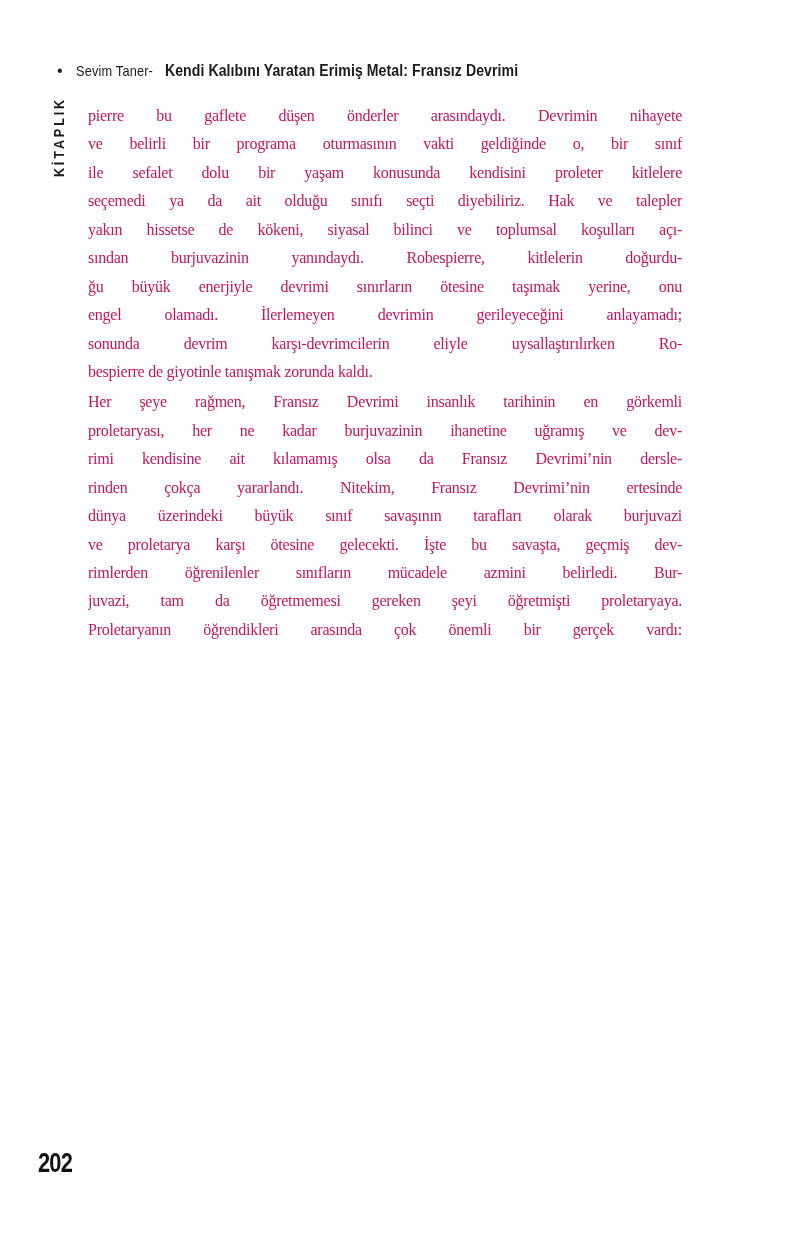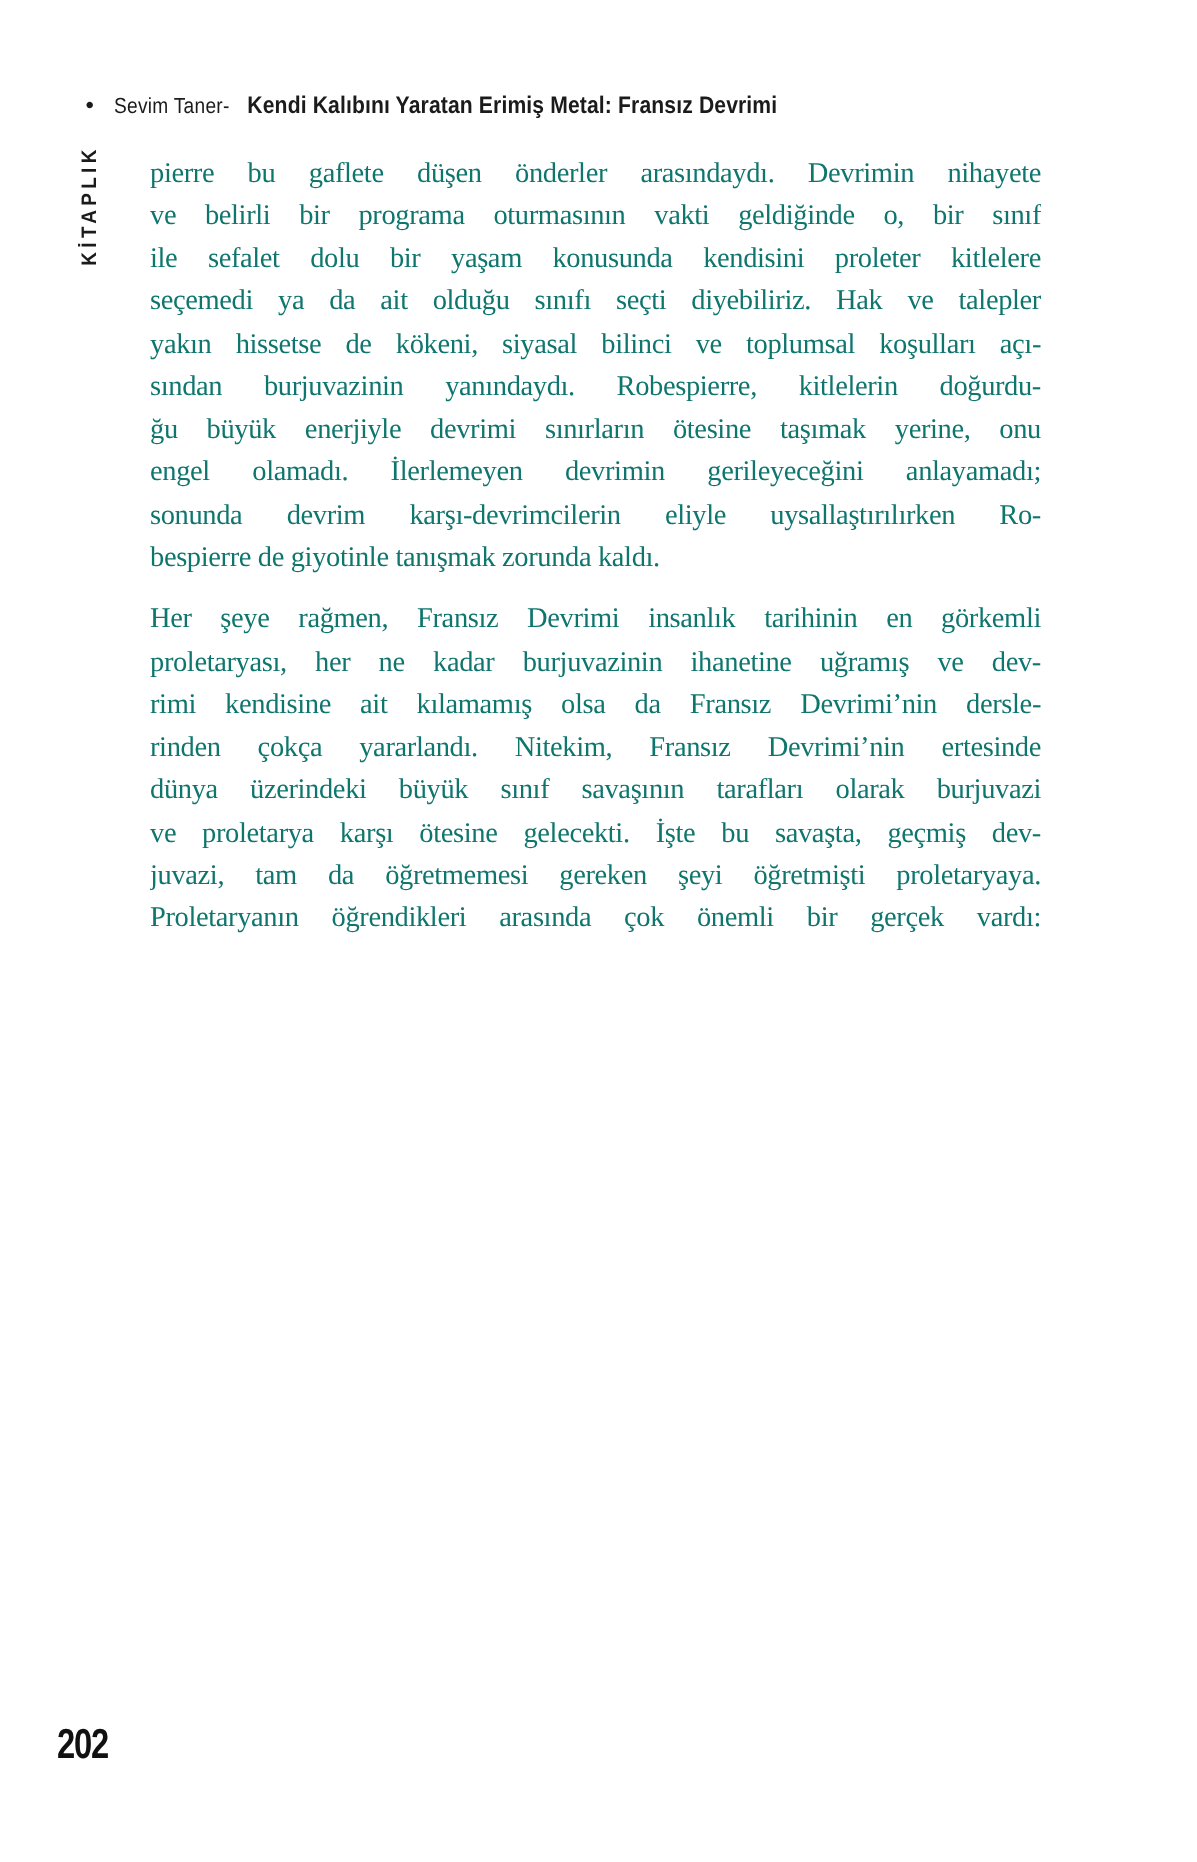--- a/index.html
+++ b/index.html
@@ -67,29 +67,29 @@
     font-family: "Liberation Sans", sans-serif;
     font-weight: 700;
     font-size: 14px;
     letter-spacing: 3.2px;
     color: #1b1b1b;
   }
 
   
   .bodytext {
     position: absolute;
-    left: 100px;
+    left: 88px;
     top: 102px;
     width: 594px;
-    color: #0f766e;
-    font-size: 19px;
+    color: #be185d;
+    font-size: 16px;
     letter-spacing: -0.25px;
   }
   .para { margin: 0; padding: 0; }
-  .para + .para { margin-top: 13px; }
+  .para + .para { margin-top: 2px; }
   .line {
     height: 28.45px;
     line-height: 28.45px;
     text-align: justify;
     text-align-last: justify;
     overflow: hidden;
   }
   .line.last {
     text-align-last: left;
   }
@@ -138,20 +138,21 @@
       <div class="line">sonunda devrim karşı-devrimcilerin eliyle uysallaştırılırken Ro-</div>
       <div class="line last">bespierre de giyotinle tanışmak zorunda kaldı.</div>
     </div>
     <div class="para">
       <div class="line">Her şeye rağmen, Fransız Devrimi insanlık tarihinin en görkemli</div>
       <div class="line">proletaryası, her ne kadar burjuvazinin ihanetine uğramış ve dev-</div>
       <div class="line">rimi kendisine ait kılamamış olsa da Fransız Devrimi’nin dersle-</div>
       <div class="line">rinden çokça yararlandı. Nitekim, Fransız Devrimi’nin ertesinde</div>
       <div class="line">dünya üzerindeki büyük sınıf savaşının tarafları olarak burjuvazi</div>
       <div class="line">ve proletarya karşı ötesine gelecekti. İşte bu savaşta, geçmiş dev-</div>
+      <div class="line">rimlerden öğrenilenler sınıfların mücadele azmini belirledi. Bur-</div>
       <div class="line">juvazi, tam da öğretmemesi gereken şeyi öğretmişti proletaryaya.</div>
       <div class="line">Proletaryanın öğrendikleri arasında çok önemli bir gerçek vardı:</div>
     </div>
   </div>
 
   <div class="pagenum">202</div>
 
 </div>
 
 </body></html>

